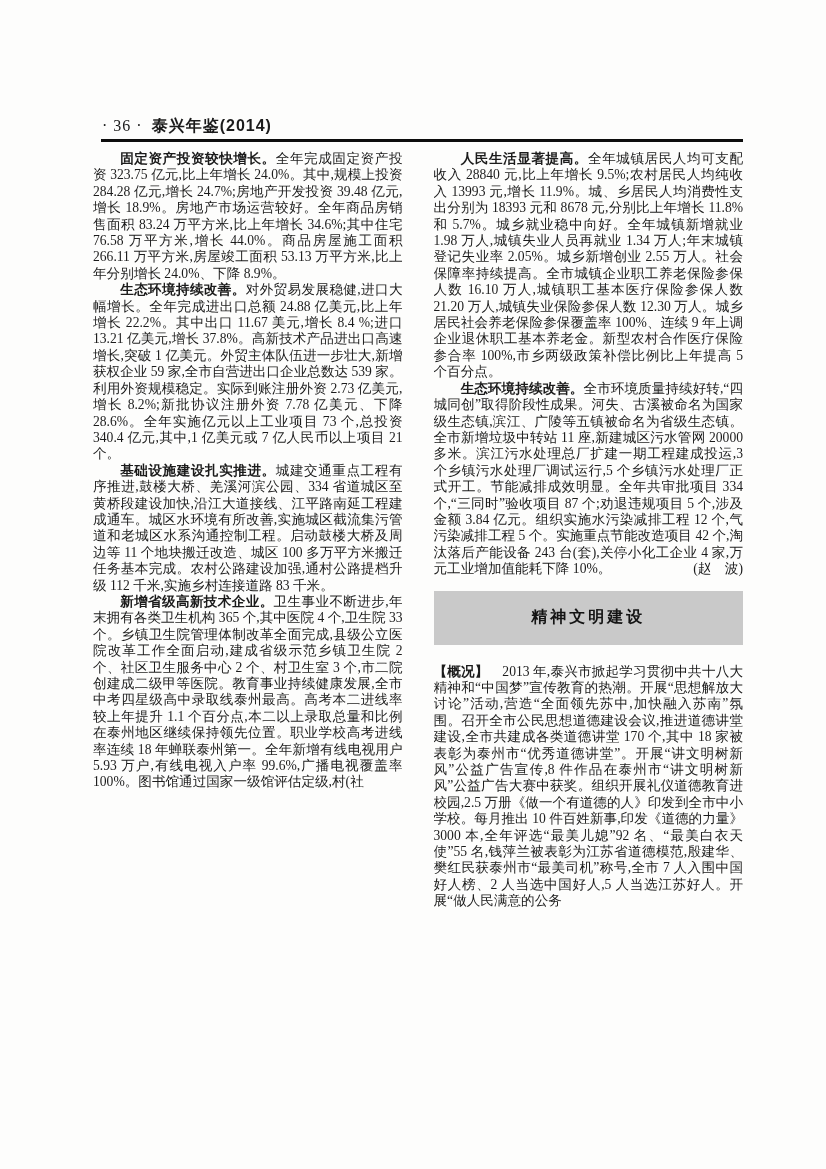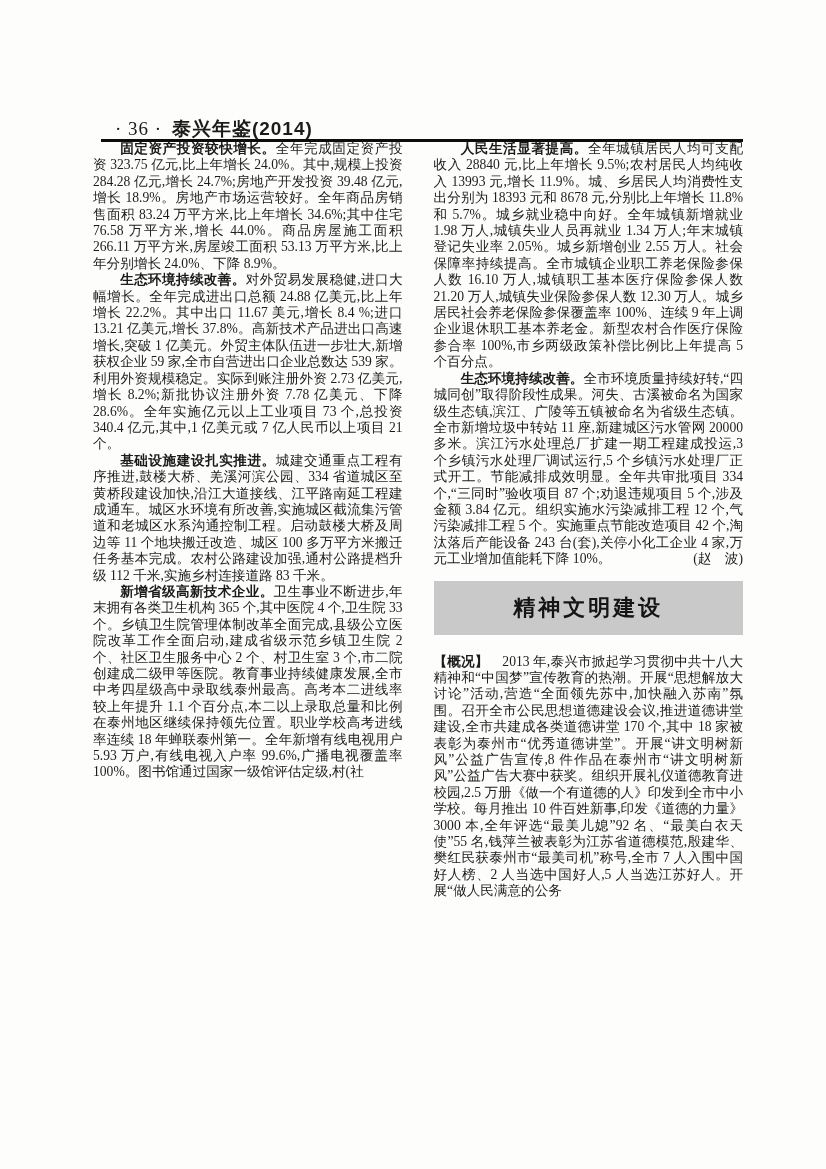--- a/index.html
+++ b/index.html
@@ -7,32 +7,32 @@
     width:826px; height:1169px;
     background:#fdfdfc;
     font-family:"Liberation Serif","DejaVu Serif",serif;
     color:#1b1b1b;
     overflow:hidden;
   }
   .page { position:relative; width:826px; height:1169px; }
 
   .running-head {
     position:absolute; left:102px; top:116px; width:642px; height:22px;
-    font-size:19px; letter-spacing:1px; white-space:nowrap;margin-left:13px;
+    font-size:16px; letter-spacing:1px; white-space:nowrap;
   }
   .running-head .pageno { font-family:"Liberation Serif",serif; }
   .running-head .booktitle { font-family:"Liberation Sans","DejaVu Sans",sans-serif; font-weight:bold; margin-left:4px; }
 
   .head-rule {
     position:absolute; left:101px; top:139px; width:642px; height:3px;
     background:#0d0d0d;
   }
 
   .content {
-    position:absolute; left:93px; top:141px; width:650px;
+    position:absolute; left:93px; top:151px; width:650px;
     display:flex; gap:31px;
   }
   .col { width:315px; height:908px; overflow:hidden; }
 
   p.para {
     margin:0; padding:0;
     font-size:13.6px; line-height:16.4px;
     text-align:justify;
     text-indent:2em;
   }
@@ -40,21 +40,21 @@
   .lead { font-weight:bold; }
   .attribution { float:right; }
 
   .section-box {
     background:#c9c9c9;
     height:54px; margin:13px 0 19px 0;
     display:flex; align-items:center; justify-content:center;
   }
   .section-box .section-title {
     font-family:Liberation Mono, monospace;
-    font-size:22px; font-weight:bold; letter-spacing:3px; color:#141414;
+    font-size:16px; font-weight:bold; letter-spacing:3px; color:#141414;
   }
 </style>
 </head>
 <body>
 
 <div class="page">
 
   <div class="running-head">
     <span class="pageno">· 36 ·</span>
     <span class="booktitle">泰兴年鉴(2014)</span>

